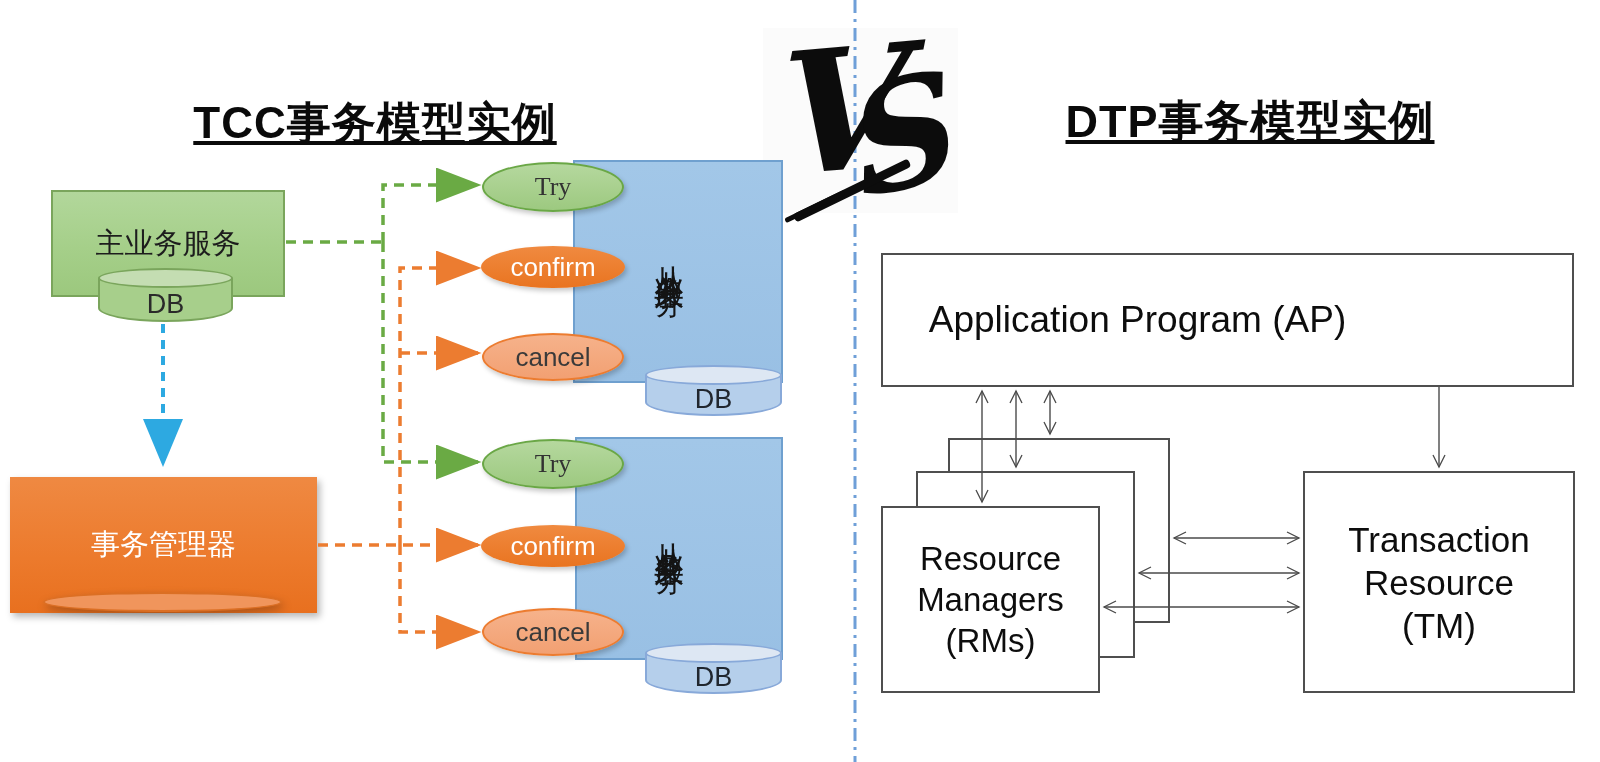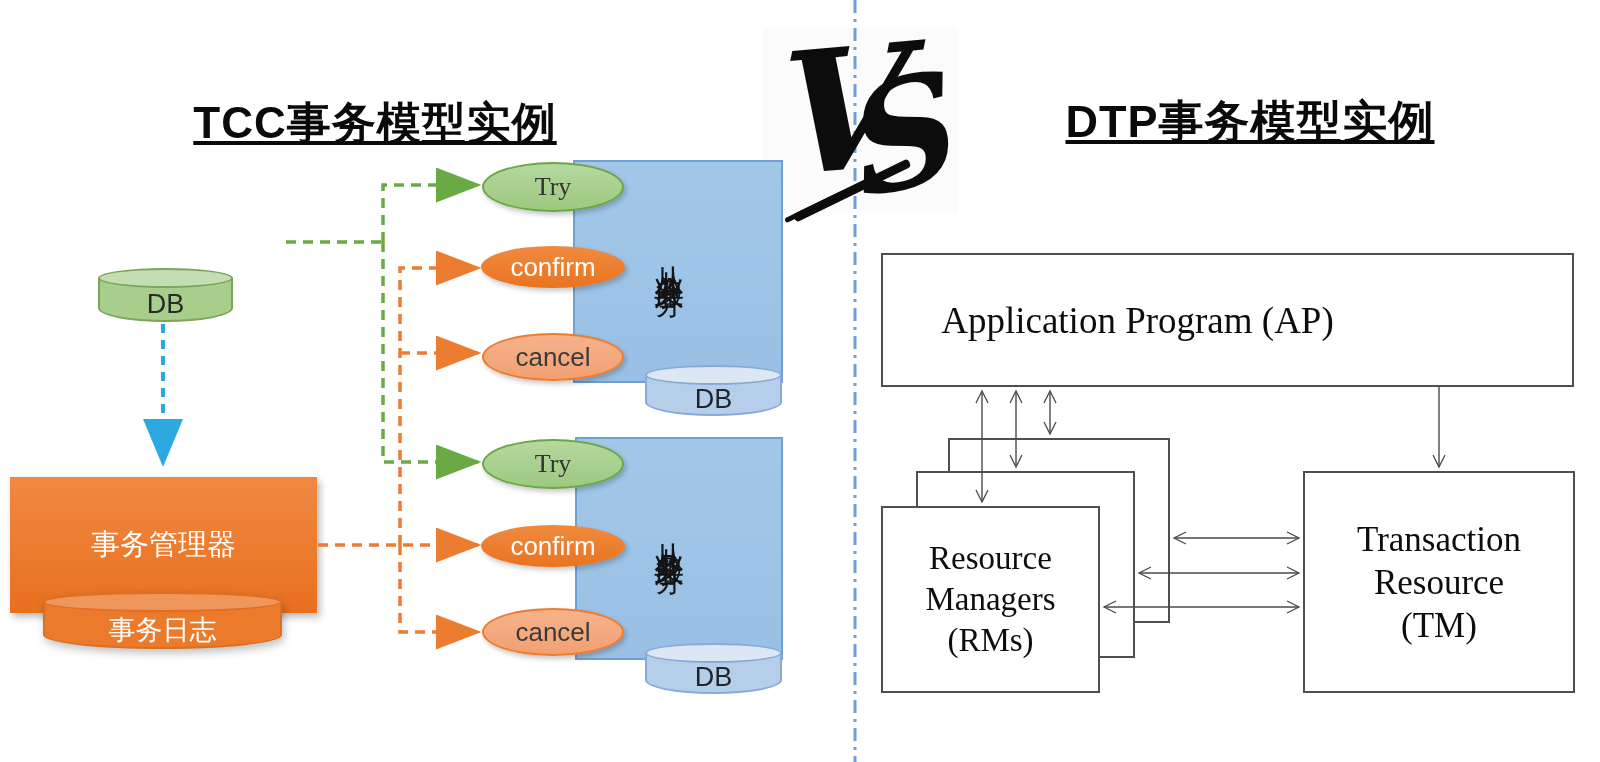--- a/index.html
+++ b/index.html
@@ -37,21 +37,21 @@
   .cyl .bod span{position:relative;top:4px;}
   .cyl-green .lid{background:#c4ddb2;border:2px solid #7aa55c;box-sizing:border-box;}
   .cyl-green .bod{background:#a7cf8b;border:2px solid #7aa55c;font-size:27px;color:#2a2a2a;}
   .cyl-blue .lid{background:#dde7f3;border:2px solid #88a9d9;box-sizing:border-box;}
   .cyl-blue .bod{background:#b5cfeb;border:2px solid #88a9d9;font-size:27px;color:#20262e;}
   .cyl-orange{filter:drop-shadow(2px 4px 4px rgba(0,0,0,0.25));}
   .cyl-orange .lid{background:#f0955c;border:2px solid #db6f24;box-sizing:border-box;}
   .cyl-orange .bod{background:#ec7a2b;border:2px solid #db6f24;font-size:27px;color:#ffffff;}
   
   .wbox{background:#ffffff;border:2px solid #4f4f4f;display:flex;align-items:center;
-        justify-content:center;font-family:Liberation Serif, serif;color:#0d0d0d;}
+        justify-content:center;font-family:Liberation Sans, sans-serif;color:#0d0d0d;}
   .wbox .lines{text-align:center;}
   .ap-text{font-size:37px;}
   .rm-text{font-size:33px;line-height:41px;}
   .tm-text{font-size:35px;line-height:43px;}
   
   .vs-bg{background:#fbfbfb;}
   .vs-letter{position:absolute;font-family:"DejaVu Serif","Liberation Serif",serif;
              font-style:italic;font-weight:bold;color:#0c0c0c;line-height:1;}
   .vs-v{font-size:168px;transform:rotate(-5deg) skewX(-6deg);}
   .vs-s{font-size:148px;transform:rotate(-14deg) skewX(-4deg);}
@@ -61,37 +61,37 @@
 </style>
 </head>
 <body>
 
 <div id="canvas">
 
   <div class="abs vs-bg z0" style="left:763px;top:28px;width:195px;height:185px;"></div>
 
   <div class="abs big-title z2" style="left:95px;top:94px;width:560px;">TCC事务模型实例</div>
 
+  <div class="abs gbox z2" style="left:51px;top:190px;width:234px;height:107px;">
+    <span>主业务服务</span>
+  </div>
 
   <div class="cyl cyl-green z3" style="left:98px;top:268px;width:135px;height:54px;">
     <div class="lid"></div>
     <div class="bod">
         <span>DB</span>
       </div>
   </div>
 
   <div class="abs obox z2" style="left:10px;top:477px;width:307px;height:136px;">
     <span>事务管理器</span>
   </div>
 
   <div class="cyl cyl-orange z3" style="left:43px;top:592px;width:239px;height:57px;">
     <div class="lid"></div>
-    <div class="bod">
-        <span>事务日志</span>
-      </div>
   </div>
 
   <div class="abs bbox z2" style="left:573px;top:160px;width:210px;height:223px;"></div>
   <div class="abs vtext z3" style="left:648px;top:171px;width:60px;height:208px;">从业务服务A</div>
   <div class="cyl cyl-blue z3" style="left:645px;top:365px;width:137px;height:51px;">
     <div class="lid"></div>
     <div class="bod">
         <span>DB</span>
       </div>
   </div>

